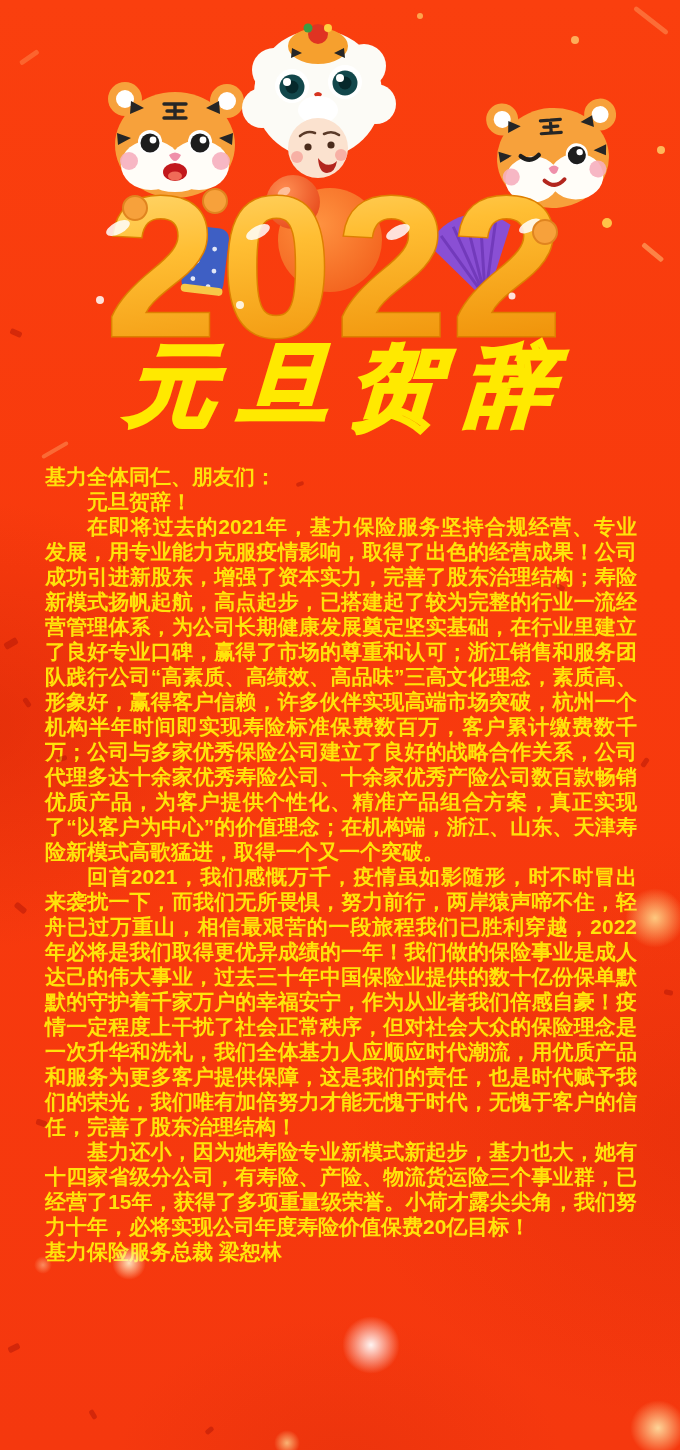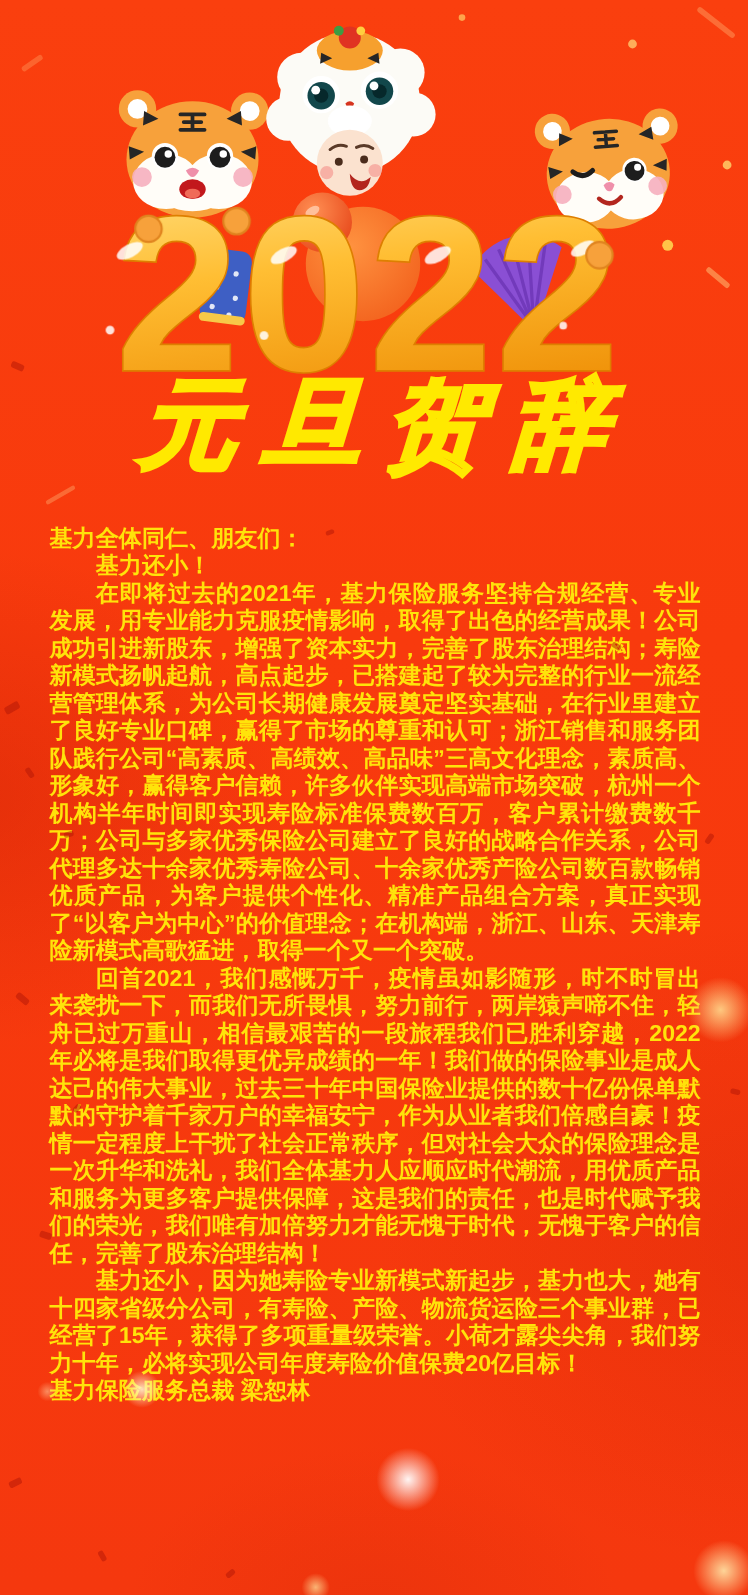--- a/index.html
+++ b/index.html
@@ -16,21 +16,21 @@
   .illustration{position:absolute;left:0;top:0;width:680px;height:352px;display:block;}
   .title{
     position:absolute;left:0;top:332px;width:100%;margin:0;
     text-align:center;font-size:88px;line-height:108px;font-weight:bold;
     font-style:italic;letter-spacing:24px;text-indent:24px;
     color:transparent;-webkit-text-stroke:4px #ffe900;
     transform:skewX(-3deg);
   }
   @supports not (-webkit-text-stroke: 1px #000){ .title{color:#ffe900;} }
   .letter{
-    position:absolute;left:45px;top:477px;width:592px;
+    position:absolute;left:45px;top:464px;width:592px;
     color:#ffe30a;font-size:21px;line-height:25px;font-weight:bold;
     text-align:justify;
   }
   .letter p{margin:0;}
   .para{text-indent:2em;}
   .signature{margin-top:27px;text-align:left;padding-right:50px;text-indent:0;}
   .glow{position:absolute;border-radius:50%;pointer-events:none;}
   .speck{position:absolute;background:rgba(178,22,6,.5);border-radius:2px;pointer-events:none;}
   .streak{position:absolute;background:rgba(255,196,130,.35);border-radius:3px;pointer-events:none;}
 </style>
@@ -187,21 +187,21 @@
       <circle cx="135" cy="208" r="12"></circle>
       <circle cx="215" cy="201" r="12"></circle>
       <circle cx="545" cy="232" r="12"></circle>
     </g>
   </svg>
 
   <h1 class="title">元旦贺辞</h1>
 
   <main class="letter">
     <p class="salutation">基力全体同仁、朋友们：</p>
-    <p class="para">基力还小！</p>
+    <p class="para">元旦贺辞！</p>
     <p class="para">在即将过去的2021年，基力保险服务坚持合规经营、专业发展，用专业能力克服疫情影响，取得了出色的经营成果！公司成功引进新股东，增强了资本实力，完善了股东治理结构；寿险新模式扬帆起航，高点起步，已搭建起了较为完整的行业一流经营管理体系，为公司长期健康发展奠定坚实基础，在行业里建立了良好专业口碑，赢得了市场的尊重和认可；浙江销售和服务团队践行公司“高素质、高绩效、高品味”三高文化理念，素质高、形象好，赢得客户信赖，许多伙伴实现高端市场突破，杭州一个机构半年时间即实现寿险标准保费数百万，客户累计缴费数千万；公司与多家优秀保险公司建立了良好的战略合作关系，公司代理多达十余家优秀寿险公司、十余家优秀产险公司数百款畅销优质产品，为客户提供个性化、精准产品组合方案，真正实现了“以客户为中心”的价值理念；在机构端，浙江、山东、天津寿险新模式高歌猛进，取得一个又一个突破。</p>
     <p class="para">回首2021，我们感慨万千，疫情虽如影随形，时不时冒出来袭扰一下，而我们无所畏惧，努力前行，两岸猿声啼不住，轻舟已过万重山，相信最艰苦的一段旅程我们已胜利穿越，2022年必将是我们取得更优异成绩的一年！我们做的保险事业是成人达己的伟大事业，过去三十年中国保险业提供的数十亿份保单默默的守护着千家万户的幸福安宁，作为从业者我们倍感自豪！疫情一定程度上干扰了社会正常秩序，但对社会大众的保险理念是一次升华和洗礼，我们全体基力人应顺应时代潮流，用优质产品和服务为更多客户提供保障，这是我们的责任，也是时代赋予我们的荣光，我们唯有加倍努力才能无愧于时代，无愧于客户的信任，完善了股东治理结构！</p>
     <p class="para">基力还小，因为她寿险专业新模式新起步，基力也大，她有十四家省级分公司，有寿险、产险、物流货运险三个事业群，已经营了15年，获得了多项重量级荣誉。小荷才露尖尖角，我们努力十年，必将实现公司年度寿险价值保费20亿目标！</p>
     <p class="signature">基力保险服务总裁 梁恕林</p>
   </main>
 
   <div class="glow" style="left:625px;top:888px;width:60px;height:60px;background:radial-gradient(circle,rgba(255,216,140,.9),rgba(255,216,140,0) 70%);"></div>
   <div class="glow" style="left:112px;top:1246px;width:34px;height:34px;background:radial-gradient(circle,rgba(255,244,204,.9),rgba(255,244,204,0) 70%);"></div>
   <div class="glow" style="left:342px;top:1316px;width:58px;height:58px;background:radial-gradient(circle,rgba(255,255,255,.95),rgba(255,255,255,0) 70%);"></div>
   <div class="glow" style="left:630px;top:1400px;width:56px;height:56px;background:radial-gradient(circle,rgba(255,240,176,.85),rgba(255,240,176,0) 70%);"></div>

